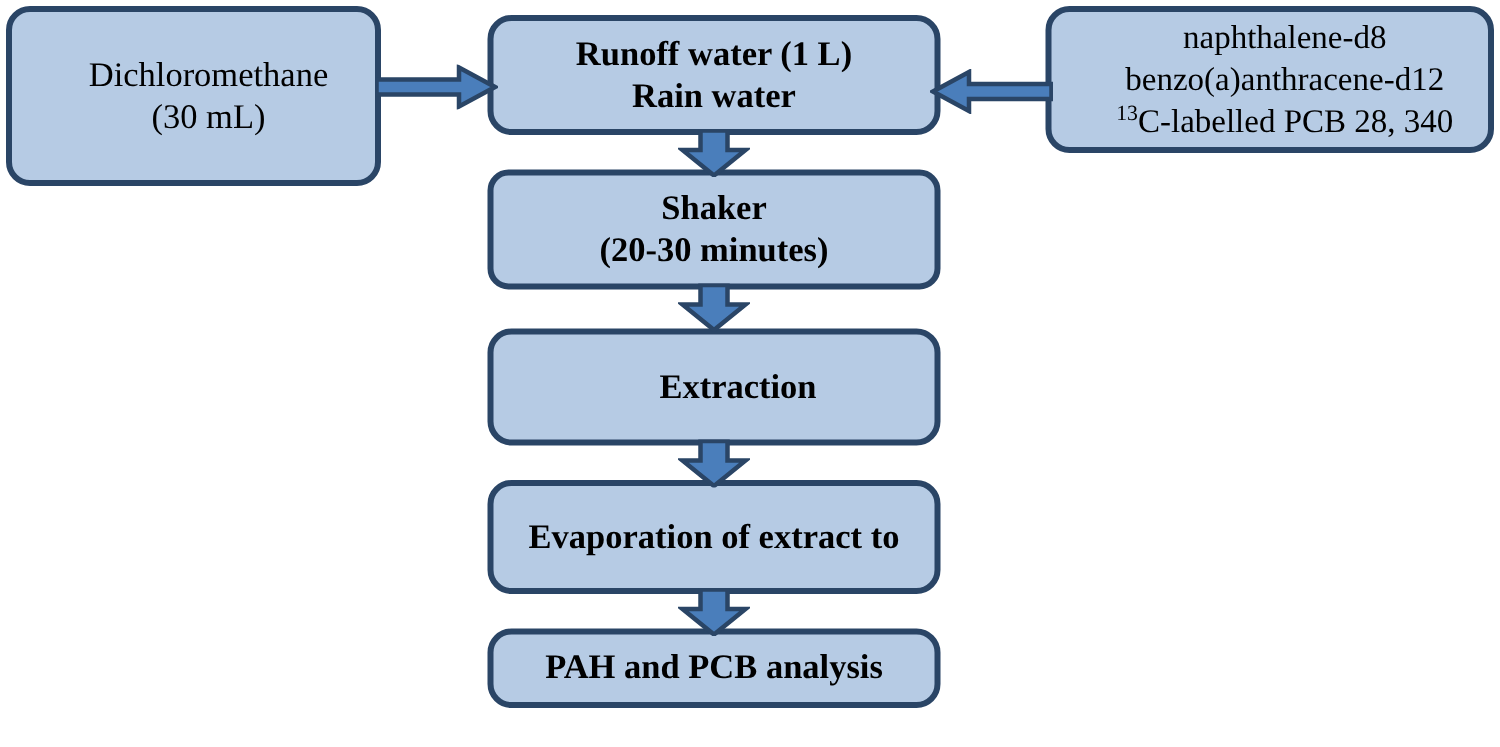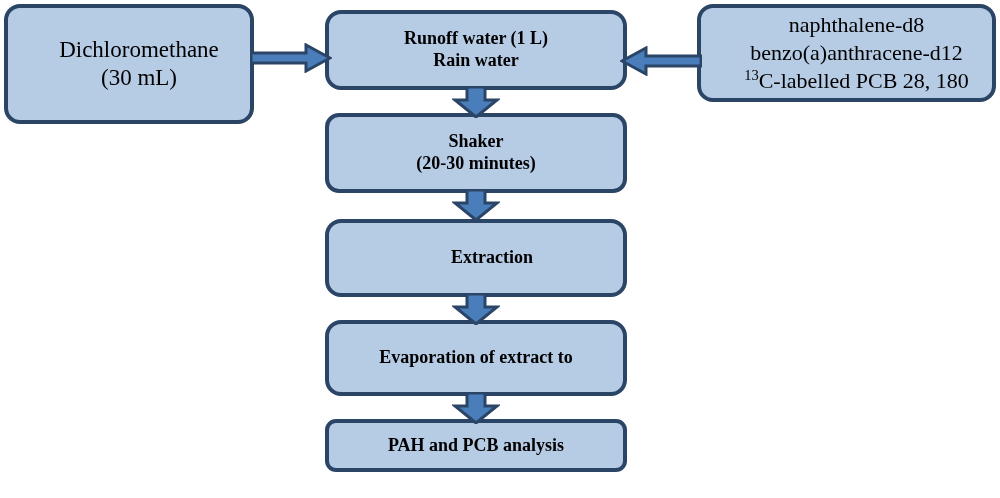--- a/index.html
+++ b/index.html
@@ -28,36 +28,36 @@
     justify-content: center;
     text-align: center;
     color: #000000;
     line-height: 1.22;
     padding: 2px 8px;
   }
   .node .txt { display: block; width: 100%; }
   .node .line { display: block; white-space: nowrap; }
 
   .node-plain { font-weight: normal; font-size: 23px; padding-left: 28px; }
-  .node-bold  { font-weight: bold;   font-size: 18px; }
+  .node-bold  { font-weight: bold;   font-size: 23px; }
 
   
   #node-reagents { font-size: 22px; line-height: 1.26; }
 
   sup { font-size: 0.66em; vertical-align: super; line-height: 0; }
   sub { font-size: 0.66em; vertical-align: sub;   line-height: 0; }
 
   
   .col-center { left: 325px; width: 302px; }
 
   #node-water      { top: 10px;  height: 80px; }
   #node-shaker     { top: 113px; height: 80px; border-radius: 14px; }
   #node-extraction { top: 219px; height: 78px; padding-left: 40px; }
   #node-evap       { top: 320px; height: 76px; }
-  #node-analysis   { top: 419px; height: 53px; border-radius: 11px; }
+  #node-analysis   { top: 419px; height: 53px; }
 
   #node-dcm      { left: 4px;   top: 4px;  width: 250px; height: 120px; }
   #node-reagents { left: 697px; top: 4px;  width: 299px; height: 98px; }
 
   
   .arrow { position: absolute; }
   .arrow svg { display: block; }
 </style>
 </head>
 <body>
@@ -75,21 +75,21 @@
     <span class="txt">
       <span class="line">Runoff water (1 L)</span>
       <span class="line">Rain water</span>
     </span>
   </div>
 
   <div class="node node-plain" id="node-reagents">
     <span class="txt">
       <span class="line">naphthalene-d8</span>
       <span class="line">benzo(a)anthracene-d12</span>
-      <span class="line"><sup>13</sup><span>C-labelled PCB 28, 180</span></span>
+      <span class="line"><sup>13</sup><span>C-labelled PCB 28, 340</span></span>
     </span>
   </div>
 
   <div class="node node-bold col-center" id="node-shaker">
     <span class="txt">
       <span class="line">Shaker</span>
       <span class="line">(20-30 minutes)</span>
     </span>
   </div>
 

